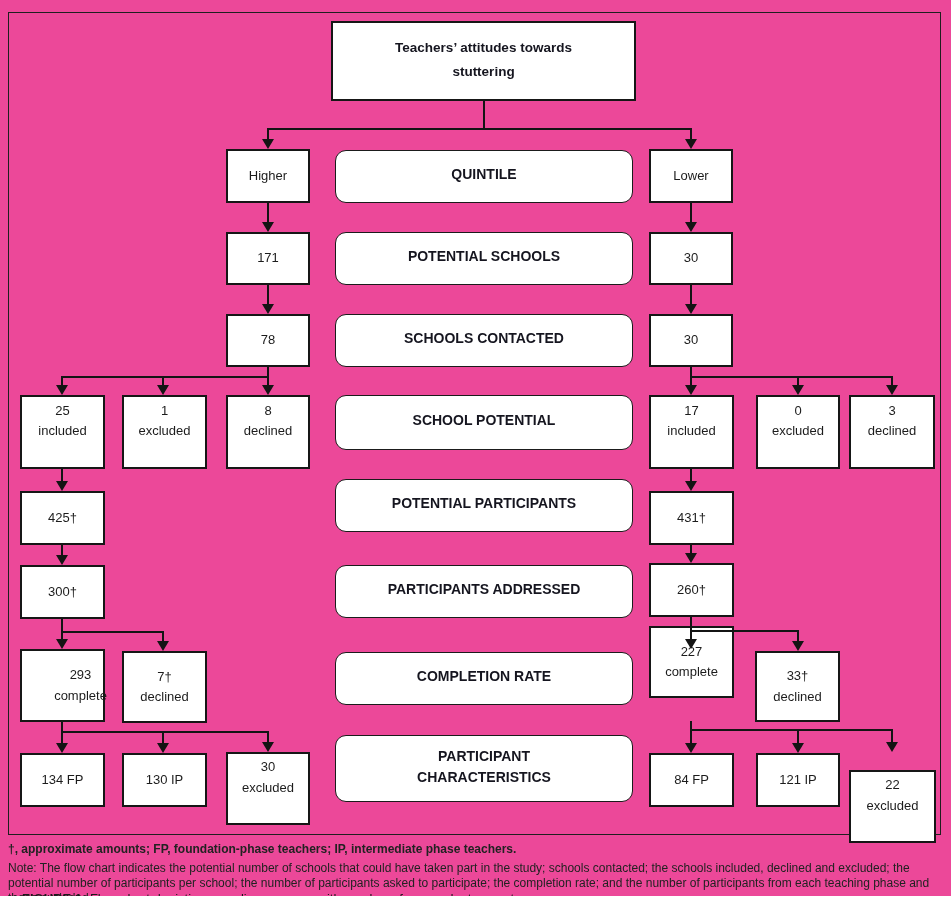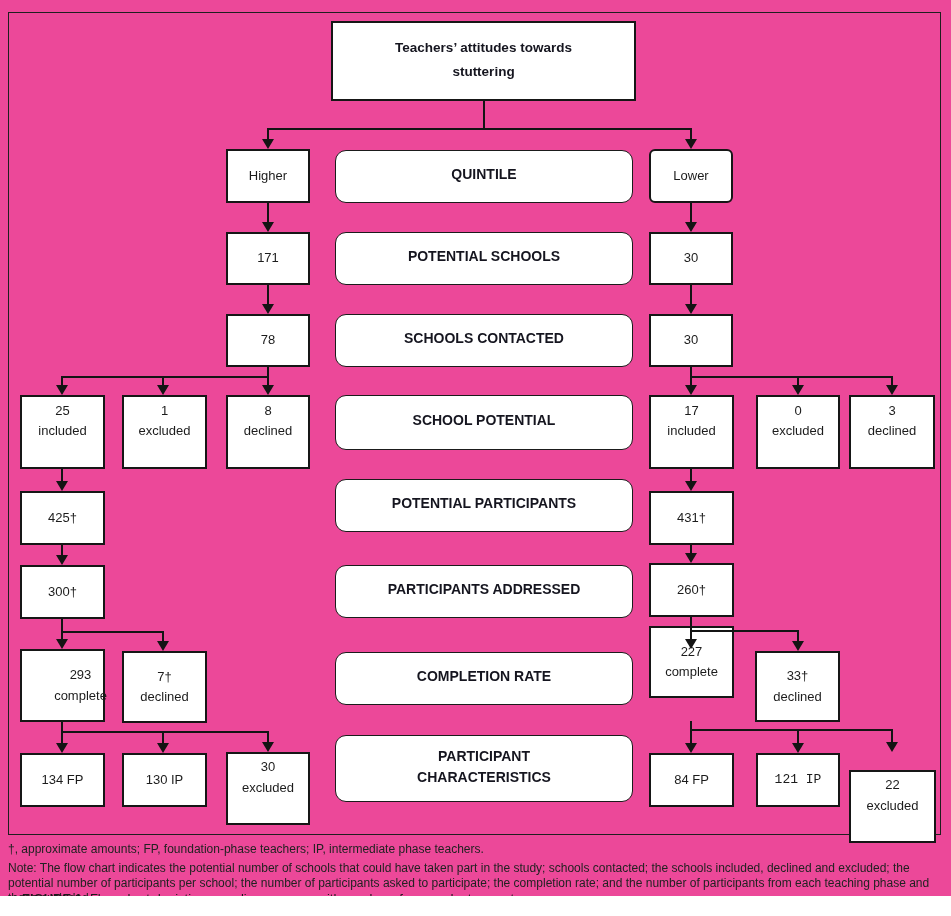--- a/index.html
+++ b/index.html
@@ -69,37 +69,37 @@
   <div class="node" style="left:20px;top:565px;width:85px;height:54px;">300†</div>
   <div class="node" style="left:20px;top:649px;width:85px;height:73px;padding-left:36px;">293
 complete</div>
   <div class="node" style="left:122px;top:651px;width:85px;height:72px;">7†
 declined</div>
   <div class="node" style="left:20px;top:753px;width:85px;height:54px;">134 FP</div>
   <div class="node" style="left:122px;top:753px;width:85px;height:54px;">130 IP</div>
   <div class="node tall" style="left:226px;top:752px;width:84px;height:73px;">30
 excluded</div>
 
-  <div class="node" style="left:649px;top:149px;width:84px;height:54px;border-radius:6px;">Lower</div>
+  <div class="node" style="left:649px;top:149px;width:84px;height:54px;">Lower</div>
   <div class="node" style="left:649px;top:232px;width:84px;height:53px;">30</div>
   <div class="node" style="left:649px;top:314px;width:84px;height:53px;">30</div>
   <div class="node tall" style="left:649px;top:395px;width:85px;height:74px;">17
 included</div>
   <div class="node tall" style="left:756px;top:395px;width:84px;height:74px;">0
 excluded</div>
   <div class="node tall" style="left:849px;top:395px;width:86px;height:74px;">3
 declined</div>
   <div class="node" style="left:649px;top:491px;width:85px;height:54px;">431†</div>
   <div class="node" style="left:649px;top:563px;width:85px;height:54px;">260†</div>
   <div class="node" style="left:649px;top:626px;width:85px;height:72px;">227
 complete</div>
   <div class="node" style="left:755px;top:651px;width:85px;height:71px;">33†
 declined</div>
   <div class="node" style="left:649px;top:753px;width:85px;height:54px;">84 FP</div>
-  <div class="node" style="left:756px;top:753px;width:84px;height:54px;font-family:Liberation Mono, monospace;">121 IP</div>
+  <div class="node" style="left:756px;top:753px;width:84px;height:54px;">121 IP</div>
   <div class="node tall" style="left:849px;top:752px;width:87px;height:73px;margin-top:18px;">22
 excluded</div>
 
   <div class="vline" style="left:483px;top:101px;height:28px;"></div>
   <div class="hline" style="left:267px;top:128px;width:425px;"></div>
   <div class="vline" style="left:267px;top:130px;height:10px;"></div>
   <div class="arr" style="left:262px;top:139px;"></div>
   <div class="vline" style="left:690px;top:130px;height:10px;"></div>
   <div class="arr" style="left:685px;top:139px;"></div>
 
@@ -158,19 +158,19 @@
   <div class="arr" style="left:792px;top:641px;"></div>
   <div class="vline" style="left:690px;top:721px;height:9px;"></div>
   <div class="hline" style="left:690px;top:729px;width:203px;"></div>
   <div class="vline" style="left:690px;top:730px;height:14px;"></div>
   <div class="arr" style="left:685px;top:743px;"></div>
   <div class="vline" style="left:797px;top:730px;height:14px;"></div>
   <div class="arr" style="left:792px;top:743px;"></div>
   <div class="vline" style="left:891px;top:730px;height:13px;"></div>
   <div class="arr" style="left:886px;top:742px;"></div>
 
-  <div class="footnote" style="left:8px;top:842px;width:936px;">†, approximate amounts; FP, foundation-phase teachers; IP, intermediate phase teachers.</div>
+  <div class="footnote" style="left:8px;top:842px;width:936px;font-weight:bold;">†, approximate amounts; FP, foundation-phase teachers; IP, intermediate phase teachers.</div>
   <div class="note" style="left:8px;top:861px;width:936px;">Note: The flow chart indicates the potential number of schools that could have taken part in the study; schools contacted; the schools included, declined and excluded; the potential number of participants per school; the number of participants asked to participate; the completion rate; and the number of participants from each teaching phase and those excluded.</div>
   <div class="caption" style="left:8px;top:891px;width:936px;">
     <b>FIGURE 1:</b><span> Flow chart depicting sampling process, with number of respondents per stage.</span>
   </div>
 
 </div>
 
 </body></html>

